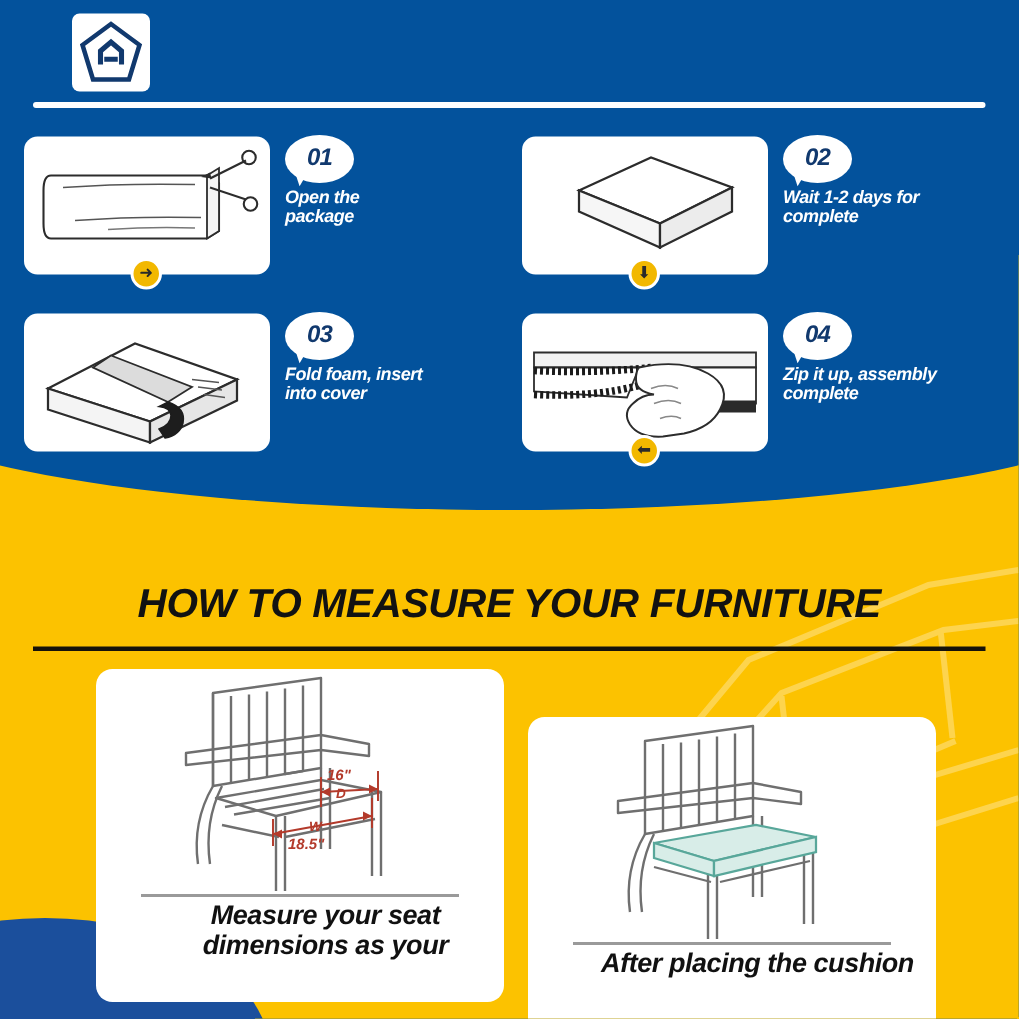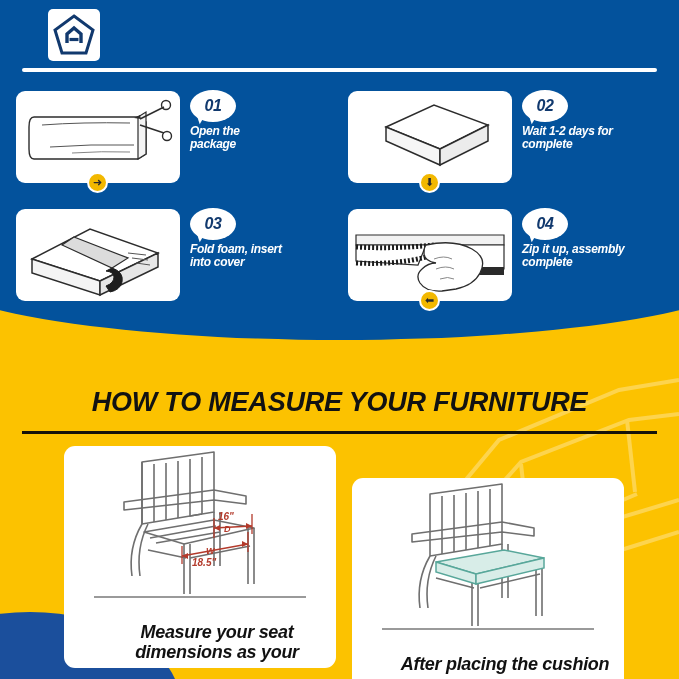--- a/index.html
+++ b/index.html
@@ -118,21 +118,21 @@
     box-sizing:border-box;
   }
   .card.c1{left:64px;}
   .card.c2{left:352px;margin-top:32px;}
   .card-art{position:relative;width:272px;height:152px;}
   .card-art svg{position:absolute;left:0;top:0;}
   .card-sep{
     position:absolute;left:30px;top:150px;width:212px;height:2px;background:#9a9a9a;
   }
   .card-cap{
-    position:absolute;left:0;top:176px;width:306px;text-align:center;
+    position:absolute;left:0;top:154px;width:306px;text-align:center;
     color:#111111;font-size:18px;font-weight:bold;font-style:italic;
     line-height:1.12;letter-spacing:-0.3px;
   }
 </style>
 </head>
 <body>
 
 <div class="poster">
 
   <div class="blue-panel"></div>

